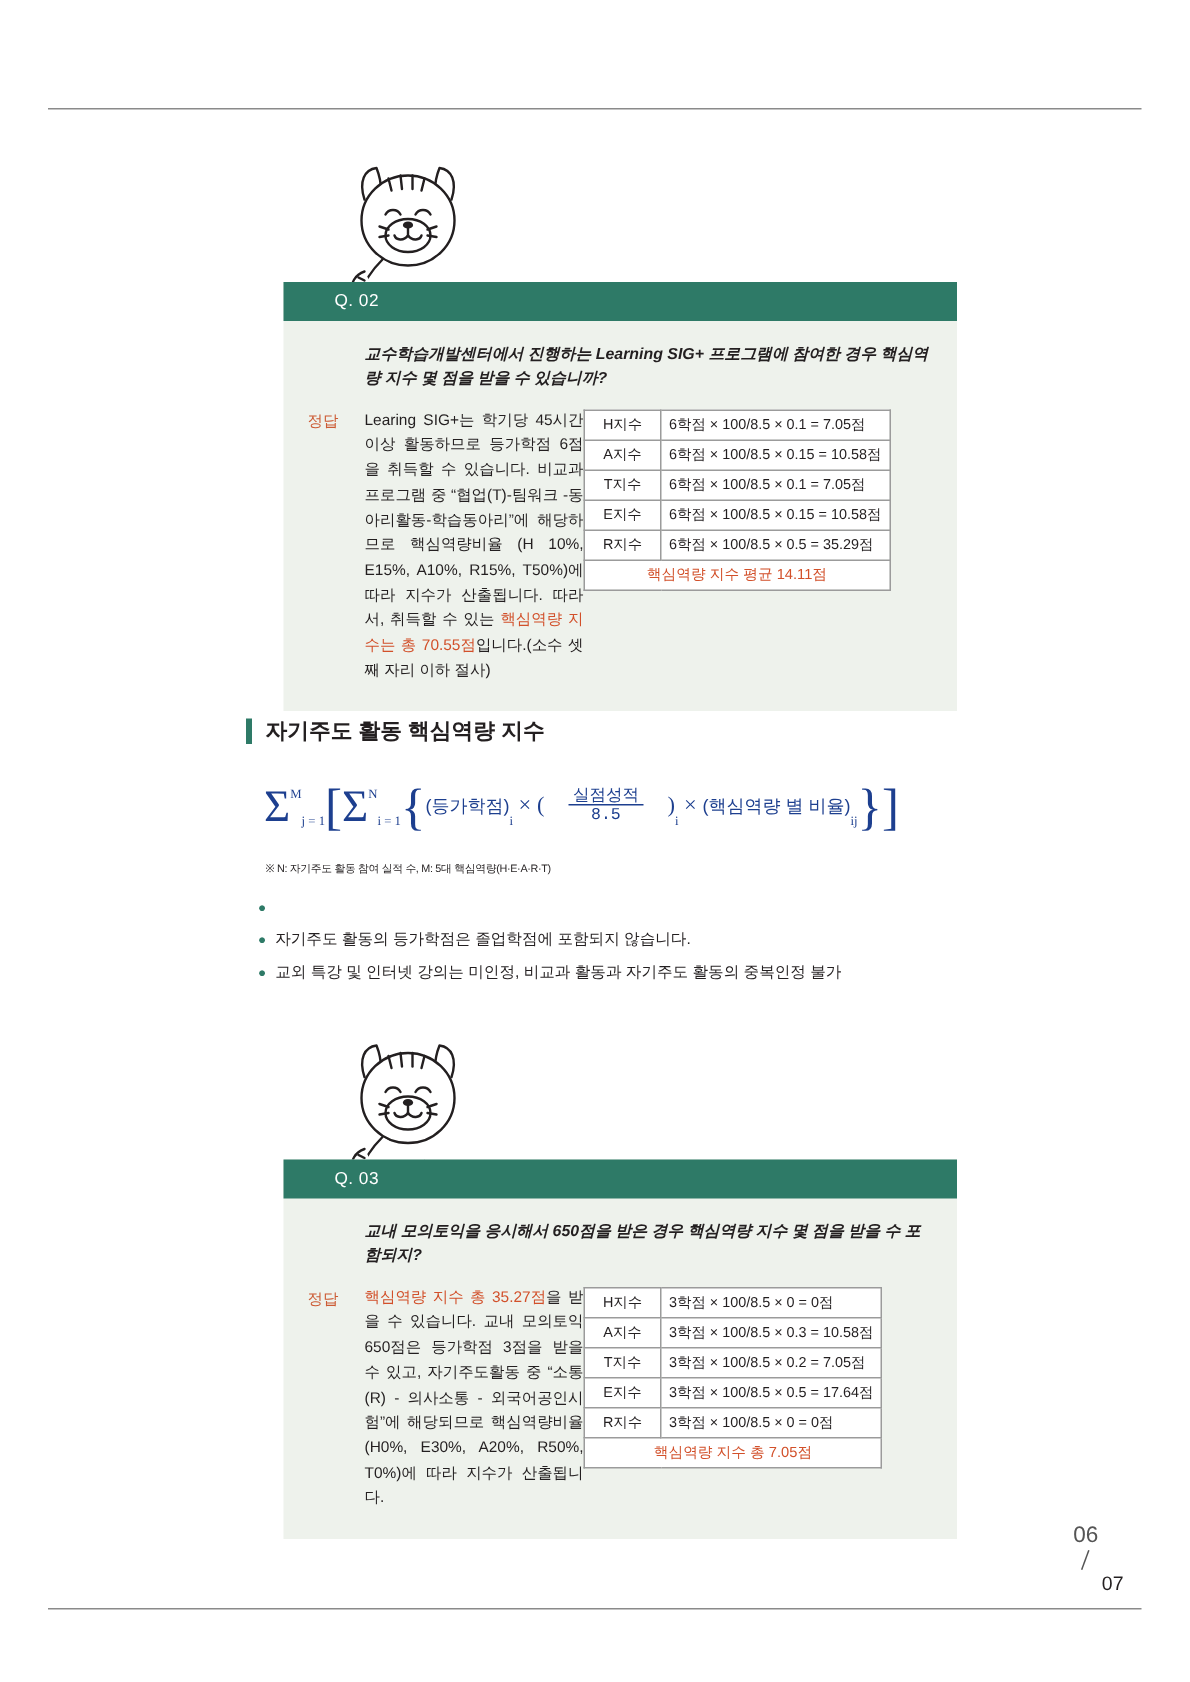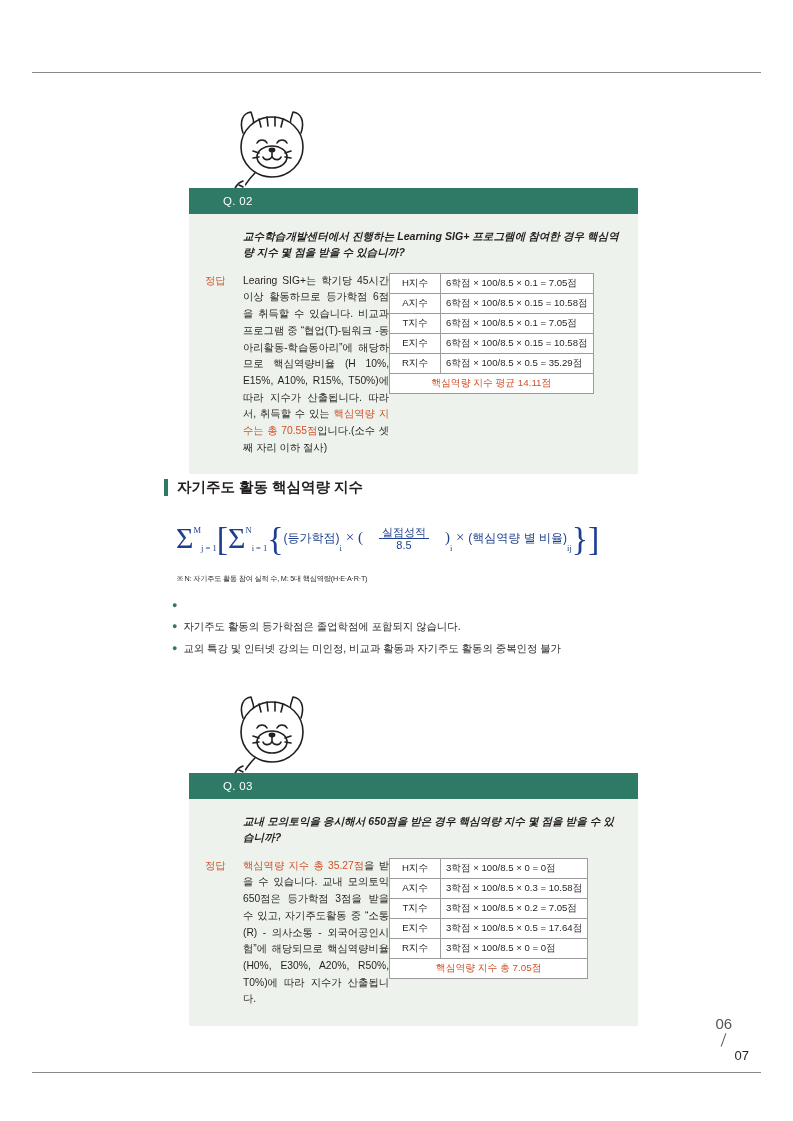--- a/index.html
+++ b/index.html
@@ -183,21 +183,21 @@
     line-height: 1.15;
     margin: 0 16px;
   }
   .frac .num {
     border-bottom: 1px solid #1d3f8f;
     padding: 0 3px;
     font-family: "Liberation Sans", sans-serif;
   }
   .frac .den {
     padding: 0 3px;
-    font-family: Liberation Sans, sans-serif;
+    font-family: Liberation Mono, monospace;
   }
 
   .formula-note {
     position: absolute;
     left: 177px;
     font-size: 7.2px;
     color: #231f20;
     letter-spacing: -.2px;
   }
 
@@ -397,21 +397,21 @@
         <path d="M24 95 L29 96"></path>
       </g>
     </svg>
   </div>
 
   <div class="qcard" style="top:773px;">
     <div class="qhead">
       <span class="qlabel">Q. 03</span>
     </div>
     <div class="qbody">
-      <p class="qtext">교내 모의토익을 응시해서 650점을 받은 경우 핵심역량 지수 몇 점을 받을 수 있습니까?</p>
+      <p class="qtext">교내 모의토익을 응시해서 650점을 받은 경우 핵심역량 지수 몇 점을 받을 수 포함되지?</p>
       <div class="answer-row">
         <div class="ans-label">정답</div>
         <div class="ans-text"><span class="hl">핵심역량 지수 총 35.27점</span><span>을 받을 수 있습니다. 교내 모의토익 650점은 등가학점 3점을 받을 수 있고, 자기주도활동 중 “소통(R) - 의사소통 - 외국어공인시험”에 해당되므로 핵심역량비율(H0%, E30%, A20%, R50%, T0%)에 따라 지수가 산출됩니다.</span></div>
         <div class="ans-table-wrap">
           <table class="calc">
             <tbody>
               <tr>
                 <td class="key">H지수</td>
                 <td>3학점 × 100/8.5 × 0  = 0점</td>
               </tr>

